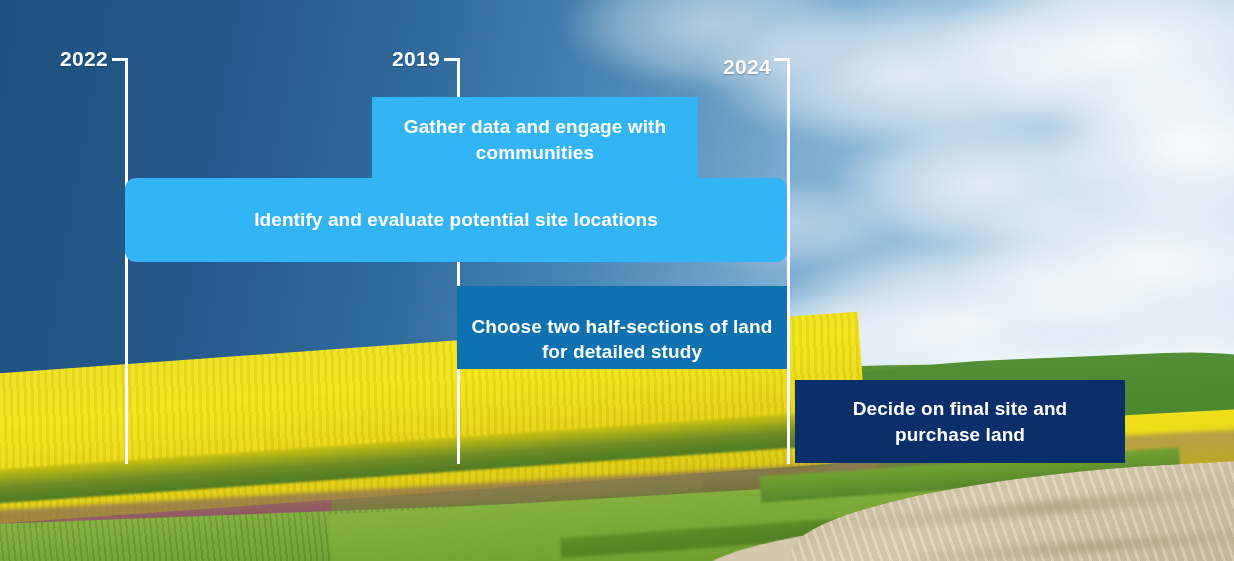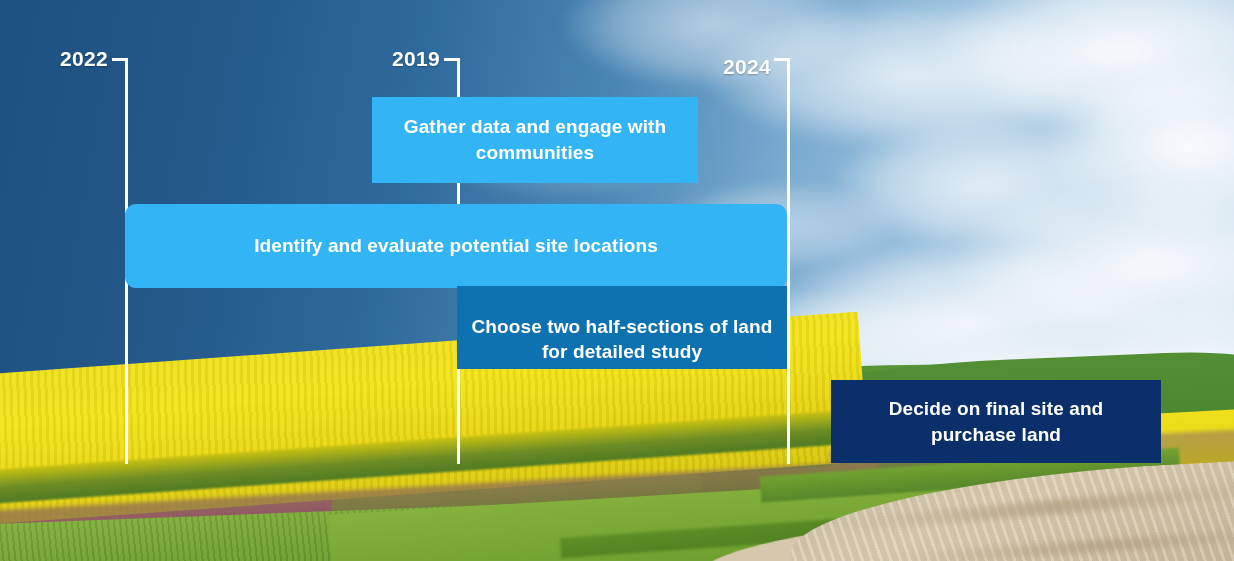--- a/index.html
+++ b/index.html
@@ -249,24 +249,24 @@
       <div class="year-label" style="left: 392px; top: 47px;">2019</div>
       <div class="axis-tick tick-v" style="left: 787px; top: 58px; height: 406px; background: rgb(255, 255, 255);"></div>
       <div class="axis-tick tick-h" style="left: 774px; top: 58px; background: rgb(255, 255, 255);"></div>
       <div class="year-label" style="left: 723px; top: 55px;">2024</div>
     </div>
 
   <div id="bars-layer">
       <div class="bar" style="left: 372px; top: 97px; width: 326px; height: 86px; background: rgb(51, 181, 245);">
         <span>Gather data and engage with communities</span>
       </div>
-      <div class="bar" style="left: 125px; top: 204px; width: 662px; height: 84px; background: rgb(51, 181, 245); border-radius: 11px;">
+      <div class="bar" style="left: 125px; top: 178px; width: 662px; height: 84px; background: rgb(51, 181, 245); border-radius: 11px;">
         <span>Identify and evaluate potential site locations</span>
       </div>
       <div class="bar" style="left: 457px; top: 286px; width: 330px; height: 83px; background: rgb(13, 114, 175); align-items: flex-end;">
         <span>Choose two half-sections of land for detailed study</span>
       </div>
-      <div class="bar" style="left: 831px; top: 380px; width: 330px; height: 83px; background: rgb(10, 47, 107);">
+      <div class="bar" style="left: 795px; top: 380px; width: 330px; height: 83px; background: rgb(10, 47, 107);">
         <span>Decide on final site and purchase land</span>
       </div>
     </div>
 
 </div>
 
 </body></html>

